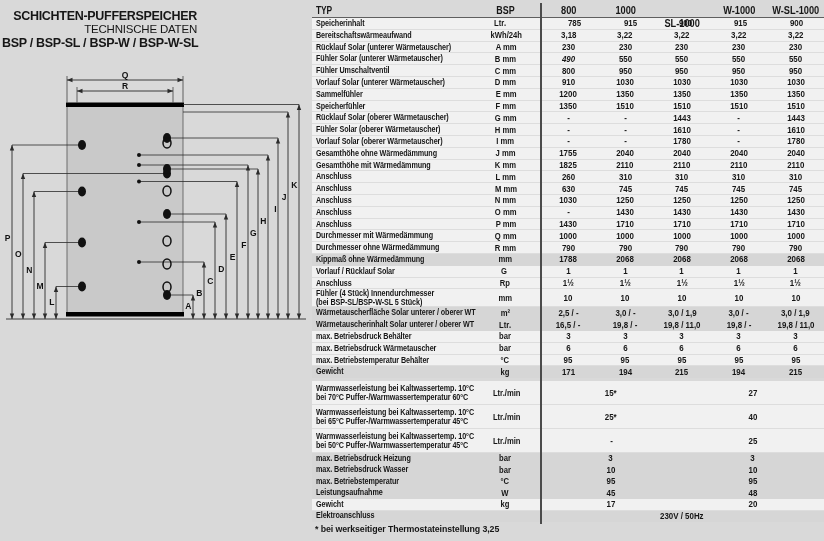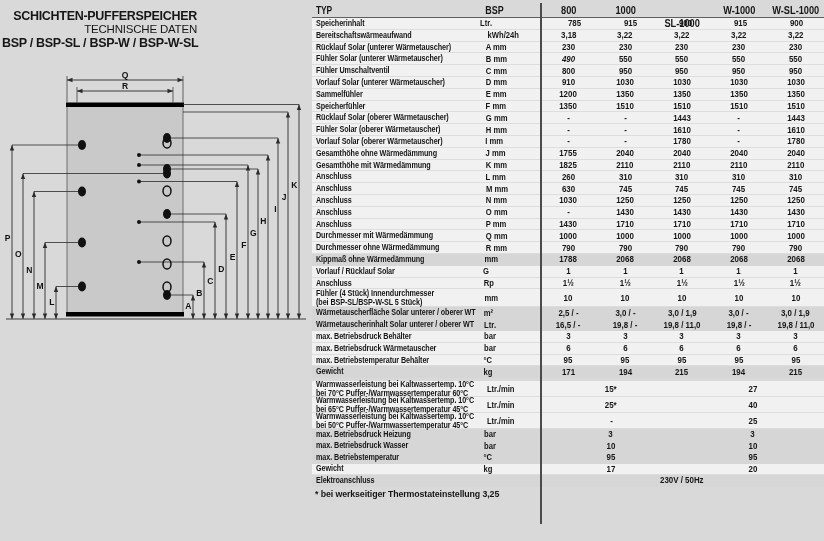--- a/index.html
+++ b/index.html
@@ -12,24 +12,24 @@
   .t3{font-size:12.5px;font-weight:bold;text-align:left;margin-top:1px;letter-spacing:-.3px;white-space:nowrap}
   svg.diag{position:absolute;left:0;top:0}
   .dlbl{font-size:8.5px;font-weight:bold;fill:#111;font-family:"Liberation Sans",sans-serif}
   .tpanel{position:absolute;left:312px;top:3px;width:512px;height:541px}
   .vline{position:absolute;left:228px;top:0;width:2px;height:521px;background:#4b4b4b;z-index:4}
   .hrow{display:flex;align-items:center;height:15px;border-bottom:1px solid #5f5f5f;font-weight:bold;font-size:10.5px}
   .trow{display:flex;align-items:center;height:11.8px;background:#f1f1f1;border-bottom:1px solid #ddd;font-weight:bold;font-size:9px}
   .trow.shaded{background:#d6d6d6;border-bottom-color:#d6d6d6}
   #main .trow.tall{height:18px}
   #fws .trow{height:11.5px}
-  #fws .trow.tall{height:16px}
+  #fws .trow.tall{height:24px}
   .cl{width:170px;padding-left:4px}
   .cl div{line-height:8.8px}
-  .cu{width:58px;text-align:left;padding-right:14px}
+  .cu{width:58px;text-align:center;padding-right:14px}
   .cv{text-align:center}
   .cond{display:inline-block;transform:scaleX(.8);transform-origin:0 50%;white-space:nowrap;letter-spacing:-.1px}
   .cl .cond{display:block}
   .condr{display:inline-block;transform:scaleX(.85);transform-origin:100% 50%;white-space:nowrap}
   .condc{display:inline-block;transform:scaleX(.88);transform-origin:50% 50%;white-space:nowrap}
   #fws{margin-top:3px}
   .fnote{margin-top:2px;padding-left:3px;font-size:8.8px;font-weight:bold;letter-spacing:-.1px}
 </style>
 </head>
 <body>
@@ -550,20 +550,28 @@
         <div class="cv" style="width: 142px;"><span class="condc">10</span></div>
       </div>
       <div class="trow shaded">
         <div class="cl">
           <div class="cond">max. Betriebstemperatur</div>
         </div>
         <div class="cu"><span class="condr">°C</span></div>
         <div class="cv" style="width: 142px;"><span class="condc">95</span></div>
         <div class="cv" style="width: 142px;"><span class="condc">95</span></div>
       </div>
+      <div class="trow shaded">
+        <div class="cl">
+          <div class="cond">Leistungsaufnahme</div>
+        </div>
+        <div class="cu"><span class="condr">W</span></div>
+        <div class="cv" style="width: 142px;"><span class="condc">45</span></div>
+        <div class="cv" style="width: 142px;"><span class="condc">48</span></div>
+      </div>
       <div class="trow">
         <div class="cl">
           <div class="cond">Gewicht</div>
         </div>
         <div class="cu"><span class="condr">kg</span></div>
         <div class="cv" style="width: 142px;"><span class="condc">17</span></div>
         <div class="cv" style="width: 142px;"><span class="condc">20</span></div>
       </div>
       <div class="trow shaded">
         <div class="cl">

